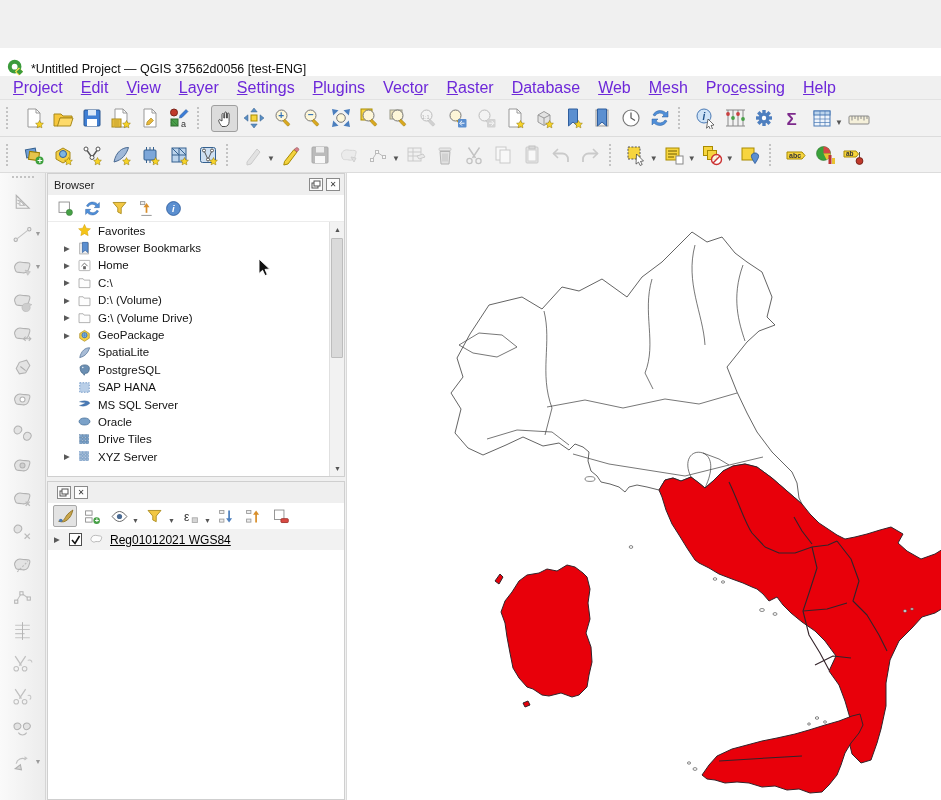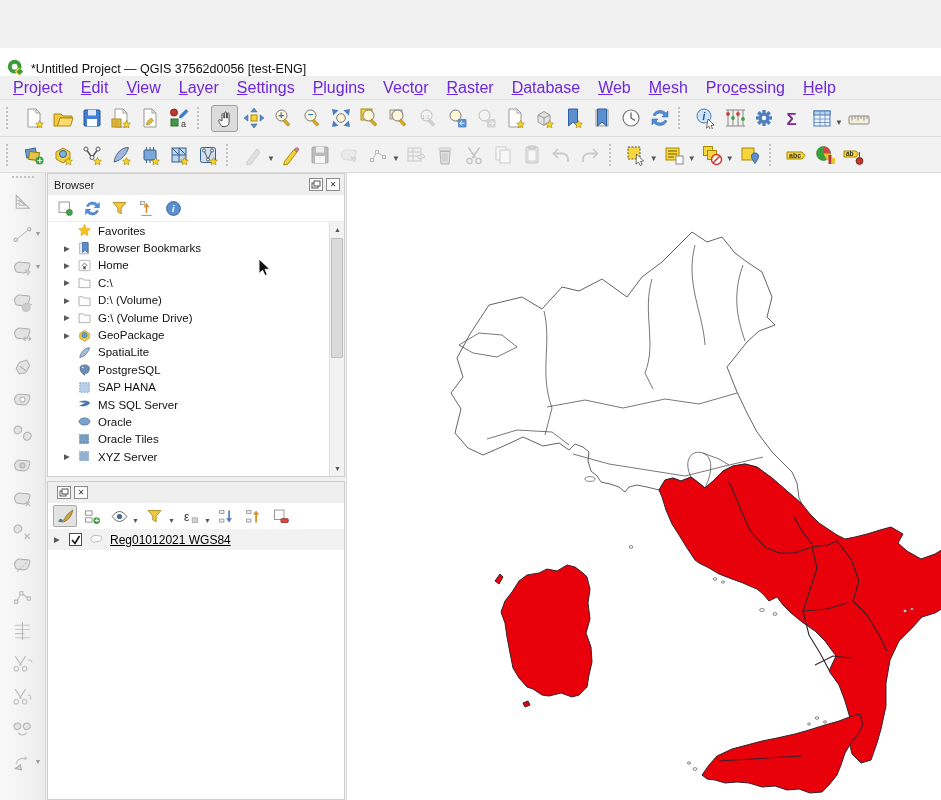--- a/index.html
+++ b/index.html
@@ -813,21 +813,21 @@
                   <rect x="4" y="4" width="4" height="4" fill="#7ba2c9" stroke="#35618f" stroke-width=".5"></rect>
                   <rect x="8.6" y="4" width="4" height="4" fill="#7ba2c9" stroke="#35618f" stroke-width=".5"></rect>
                   <rect x="13.2" y="4" width="4" height="4" fill="#7ba2c9" stroke="#35618f" stroke-width=".5"></rect>
                   <rect x="4" y="8.6" width="4" height="4" fill="#7ba2c9" stroke="#35618f" stroke-width=".5"></rect>
                   <rect x="8.6" y="8.6" width="4" height="4" fill="#7ba2c9" stroke="#35618f" stroke-width=".5"></rect>
                   <rect x="13.2" y="8.6" width="4" height="4" fill="#7ba2c9" stroke="#35618f" stroke-width=".5"></rect>
                   <rect x="4" y="13.2" width="4" height="4" fill="#7ba2c9" stroke="#35618f" stroke-width=".5"></rect>
                   <rect x="8.6" y="13.2" width="4" height="4" fill="#7ba2c9" stroke="#35618f" stroke-width=".5"></rect>
                   <rect x="13.2" y="13.2" width="4" height="4" fill="#7ba2c9" stroke="#35618f" stroke-width=".5"></rect>
                 </svg></span>
-              <span class="tr-label">Oracle Tiles</span>
+              <span class="tr-label">Drive Tiles</span>
             </div>
             <div class="tree-row">
               <span class="tr-arrow">▶</span>
               <span class="tr-icon"><svg viewBox="0 0 22 22" class="">
                   <rect x="4" y="4" width="4" height="4" fill="#9db8d2" stroke="#4a7ab5" stroke-width=".5"></rect>
                   <rect x="8.6" y="4" width="4" height="4" fill="#9db8d2" stroke="#4a7ab5" stroke-width=".5"></rect>
                   <rect x="13.2" y="4" width="4" height="4" fill="#9db8d2" stroke="#4a7ab5" stroke-width=".5"></rect>
                   <rect x="4" y="8.6" width="4" height="4" fill="#9db8d2" stroke="#4a7ab5" stroke-width=".5"></rect>
                   <rect x="8.6" y="8.6" width="4" height="4" fill="#9db8d2" stroke="#4a7ab5" stroke-width=".5"></rect>
                   <rect x="13.2" y="8.6" width="4" height="4" fill="#9db8d2" stroke="#4a7ab5" stroke-width=".5"></rect>

